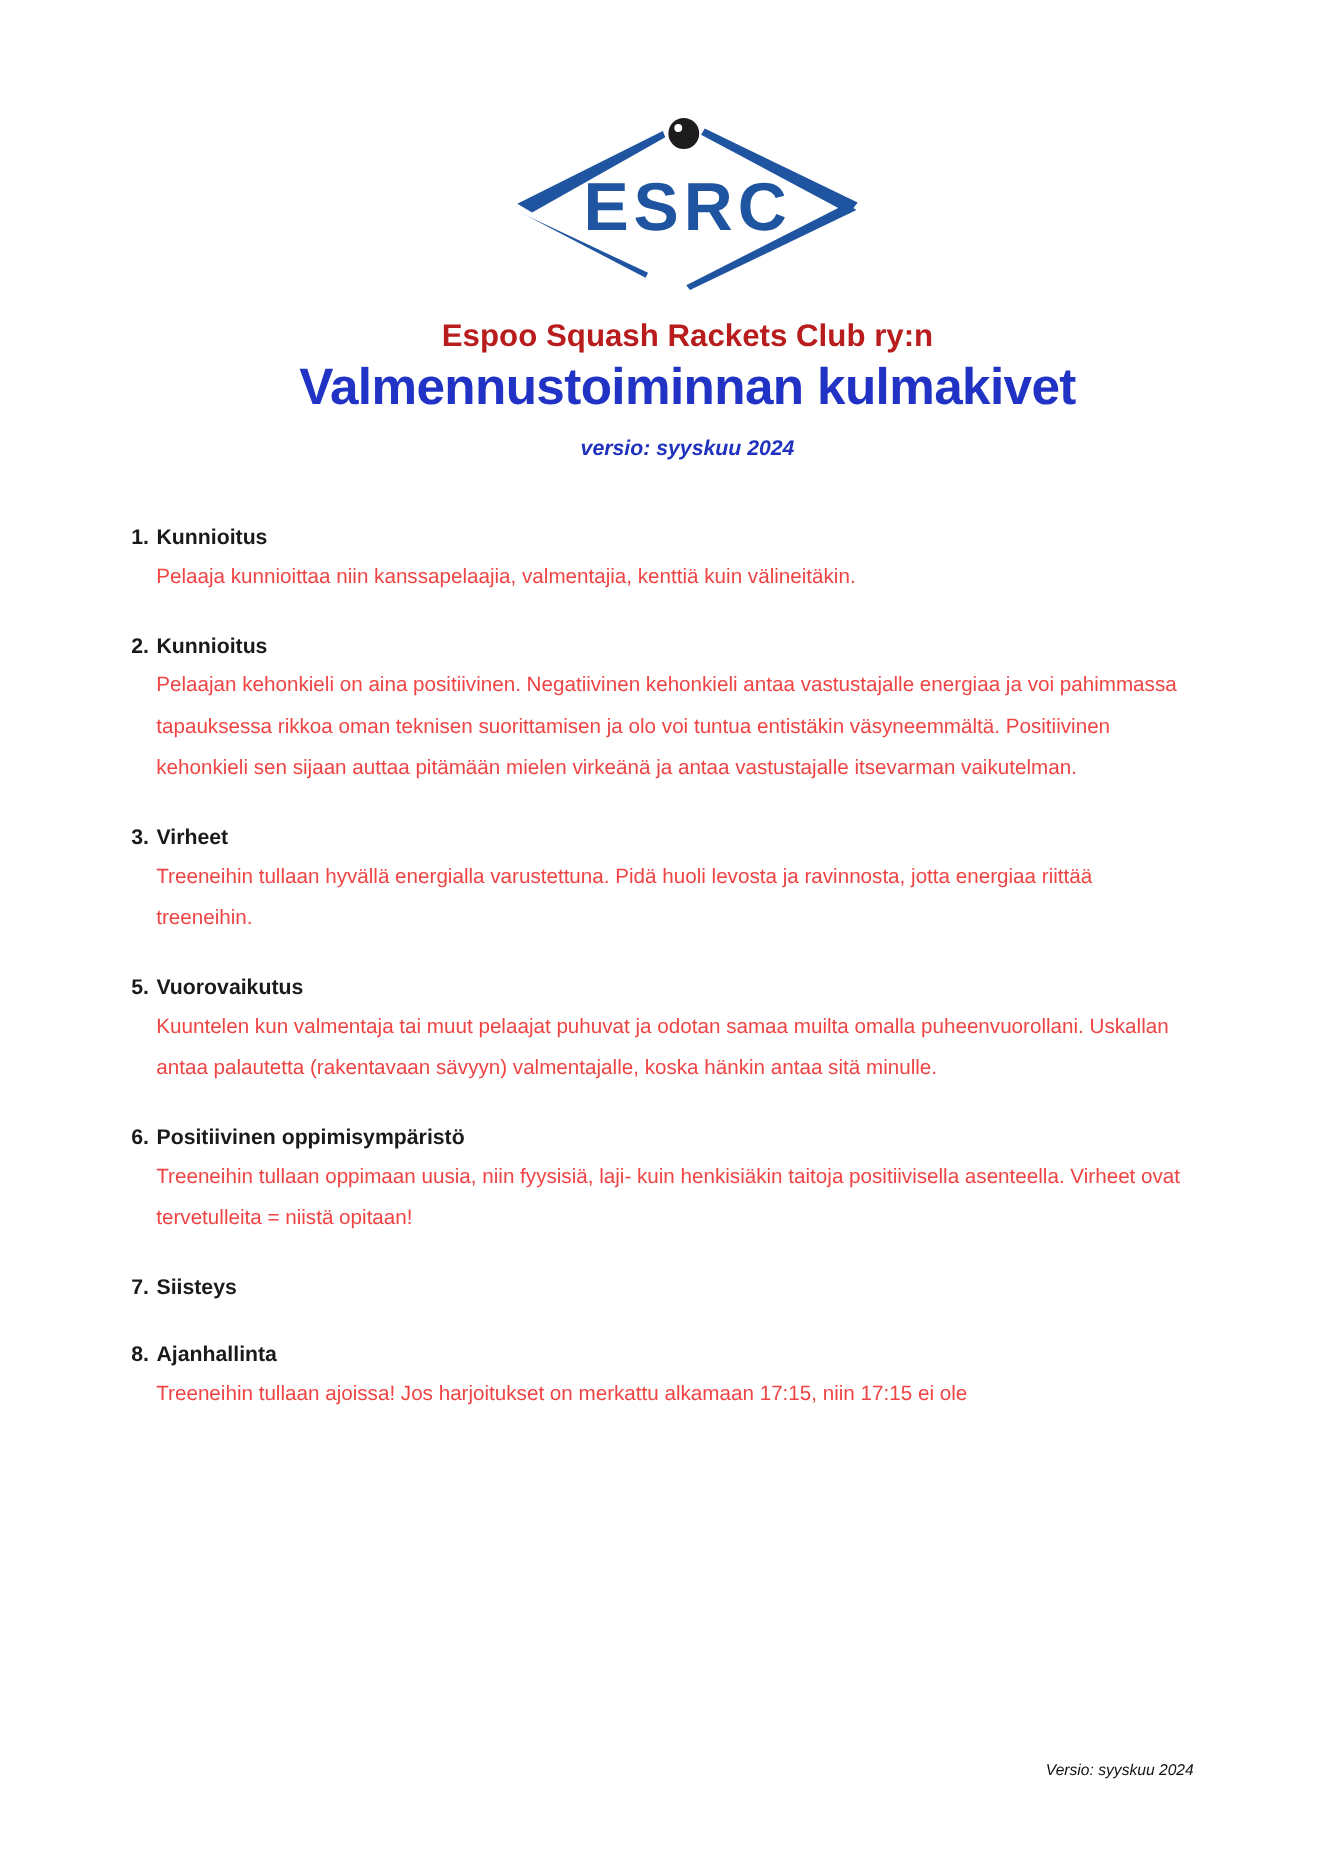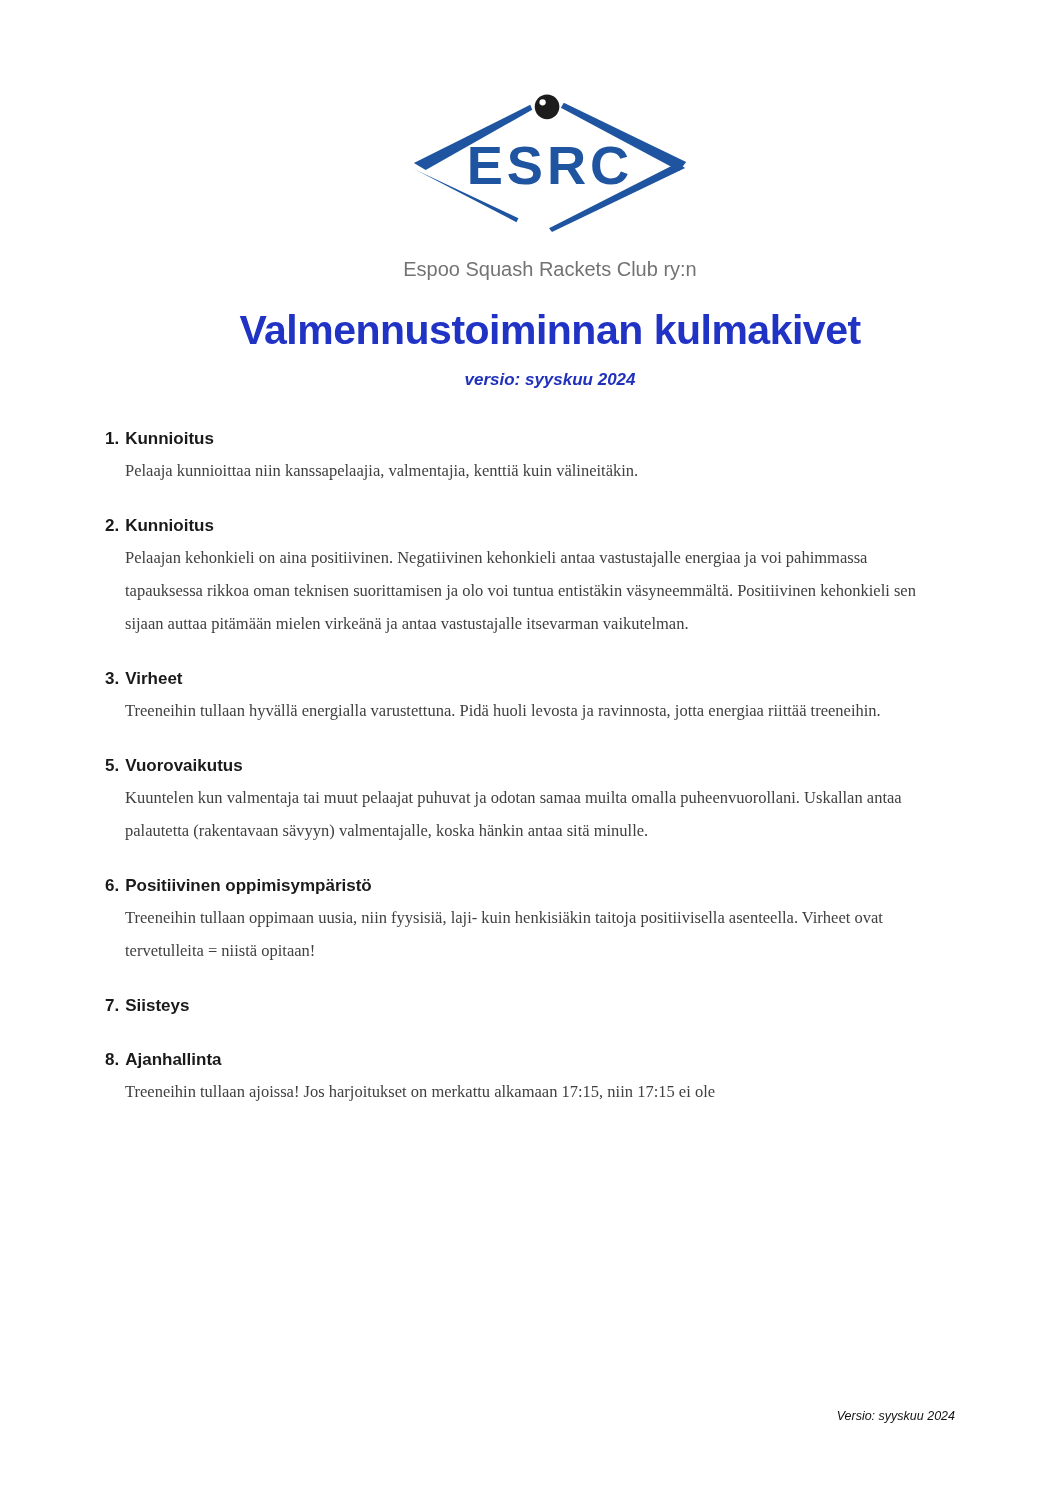--- a/index.html
+++ b/index.html
@@ -10,61 +10,60 @@
     position: relative;
     font-family: "Liberation Sans", sans-serif;
     color: #191919;
     overflow: hidden;
   }
   .page-header { text-align: center; padding-top: 92px; padding-left: 42px; }
   .logo-wrap { display: flex; justify-content: center; }
   .logo-svg { width: 282px; height: 146px; display: block; }
   .club-name {
     margin-top: 16px;
-    font-size: 20px;
-    font-weight: normal;
-    color: #737373;
+    font-size: 25px;
+    font-weight: bold;
+    color: #b91c1c;
     line-height: 30px;
   }
   .page-title {
-    margin-top: 21px;
+    margin-top: 0;
     font-size: 41px;
     font-weight: bold;
     color: #2133c4;
     line-height: 50px;
     letter-spacing: -0.5px;
   }
   .version-line {
     margin-top: 14px;
     font-size: 17px;
     font-weight: bold;
     font-style: italic;
     color: #1f31bd;
     line-height: 21px;
   }
   .sections {
-    margin-top: 34px;
+    margin-top: 46px;
     padding-left: 105px;
     padding-right: 113px;
   }
   .section { margin-bottom: 24px; }
   .section-heading {
     font-size: 17px;
     font-weight: bold;
     line-height: 30px;
     color: #1a1a1a;
   }
   .section-number { display: inline-block; min-width: 13px; margin-right: 6px; }
   .section-body {
     margin-left: 20px;
     font-size: 16.5px;
     line-height: 33px;
-    color: #404040;
+    color: #ef4444;
     max-width: 822px;
-    font-family: Liberation Serif, serif;
   }
   .footer-version {
     position: absolute;
     top: 1408px;
     right: 103px;
     font-size: 12.5px;
     font-style: italic;
     color: #111111;
     line-height: 16px;
   }

